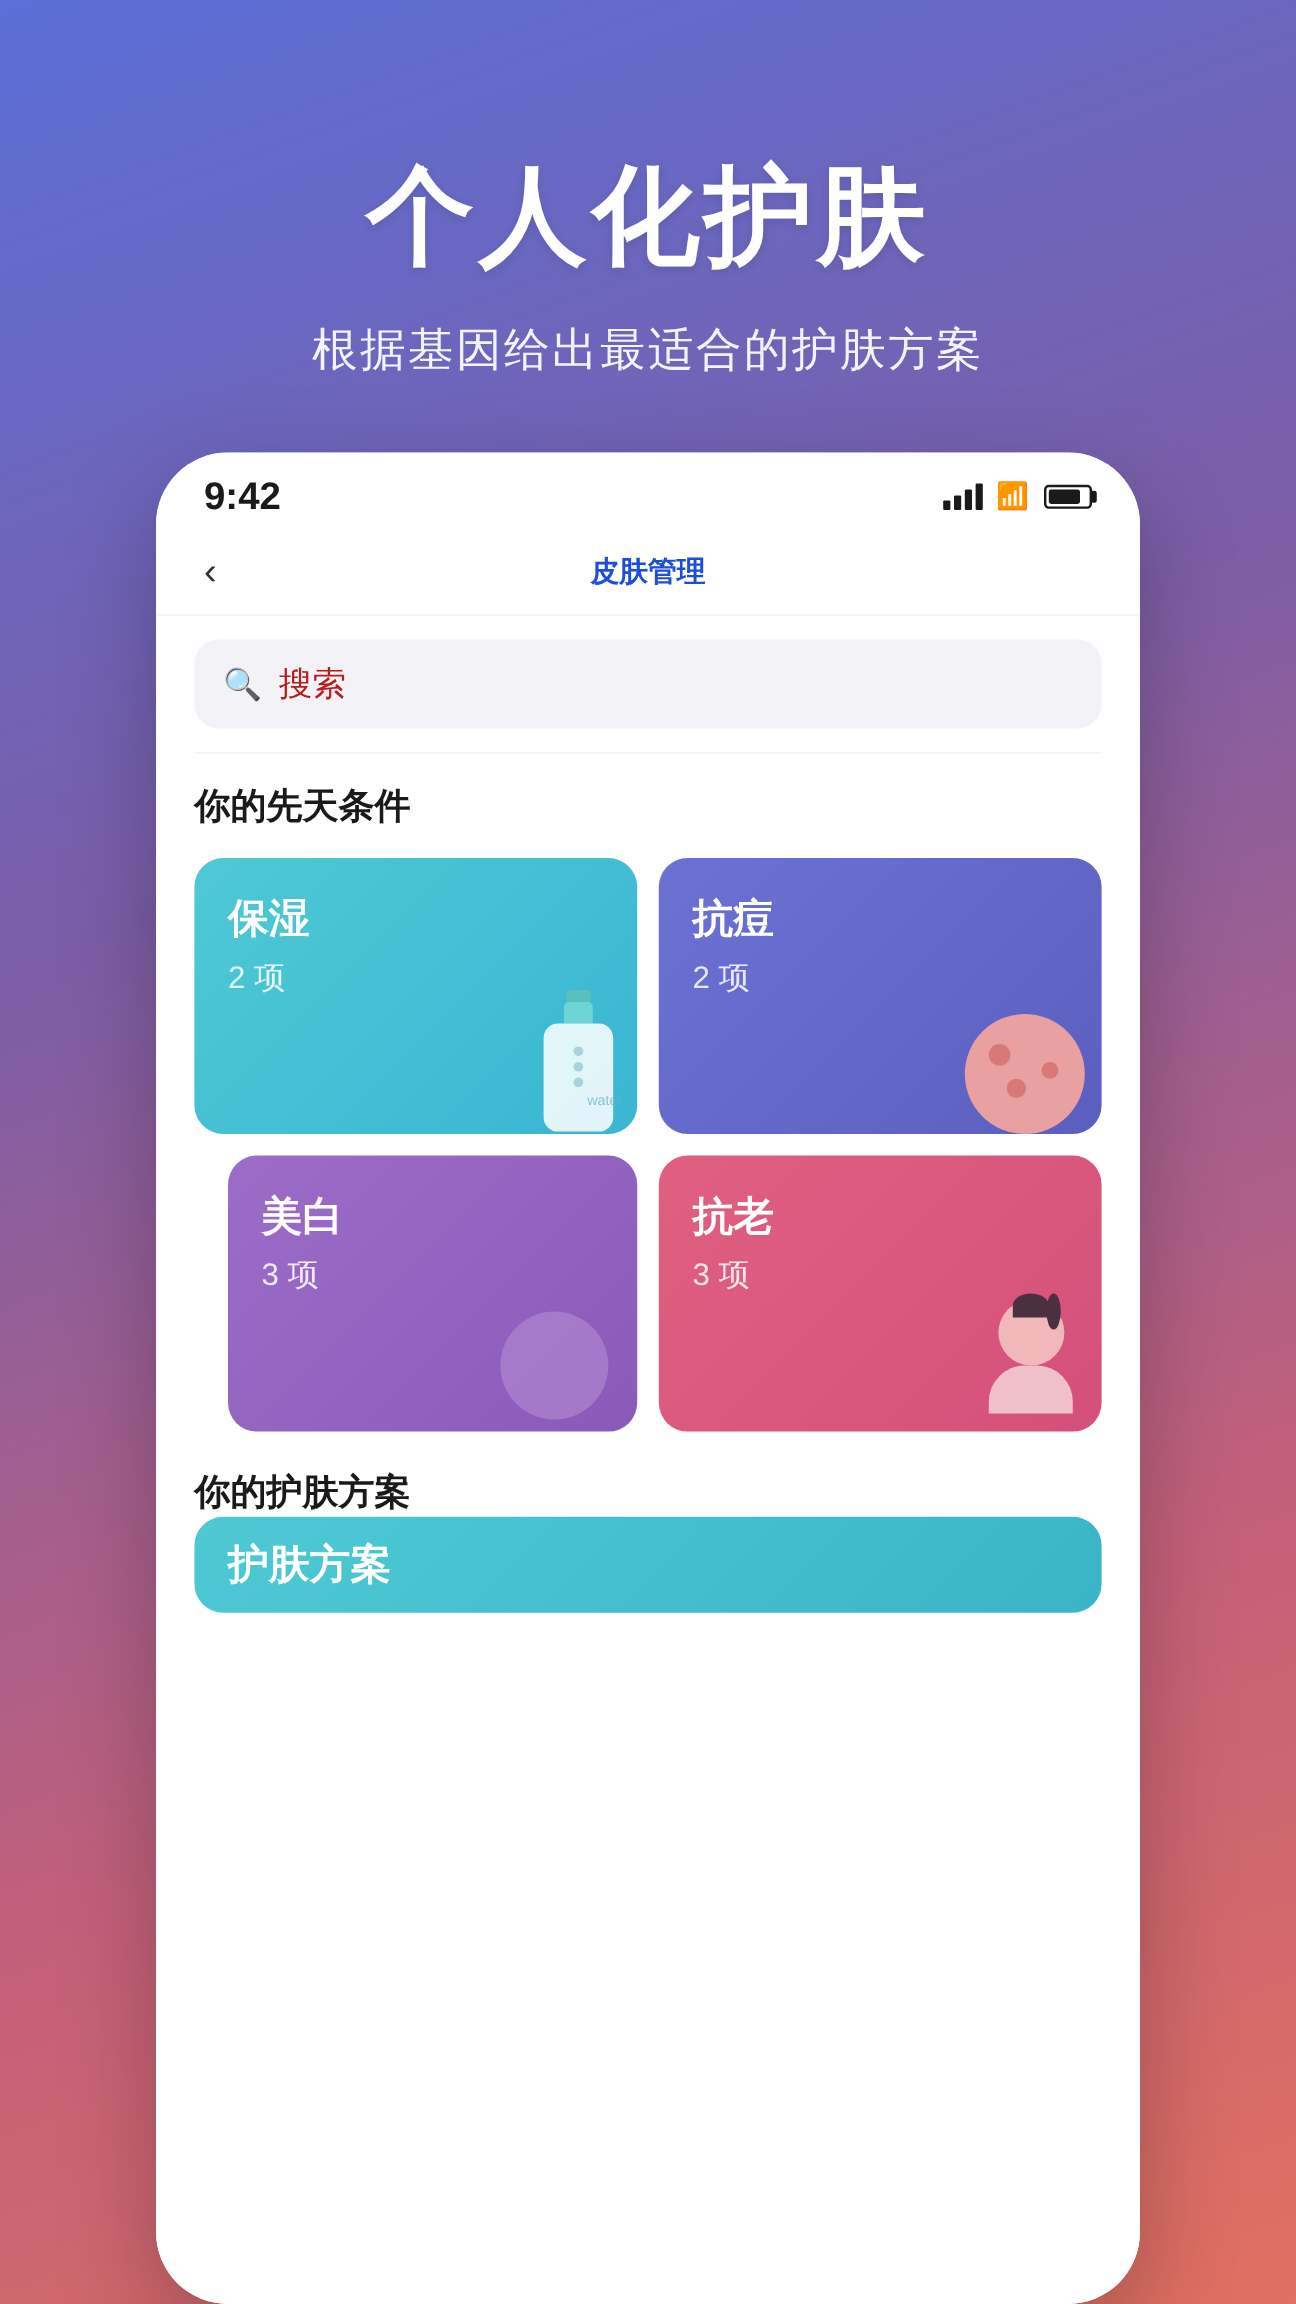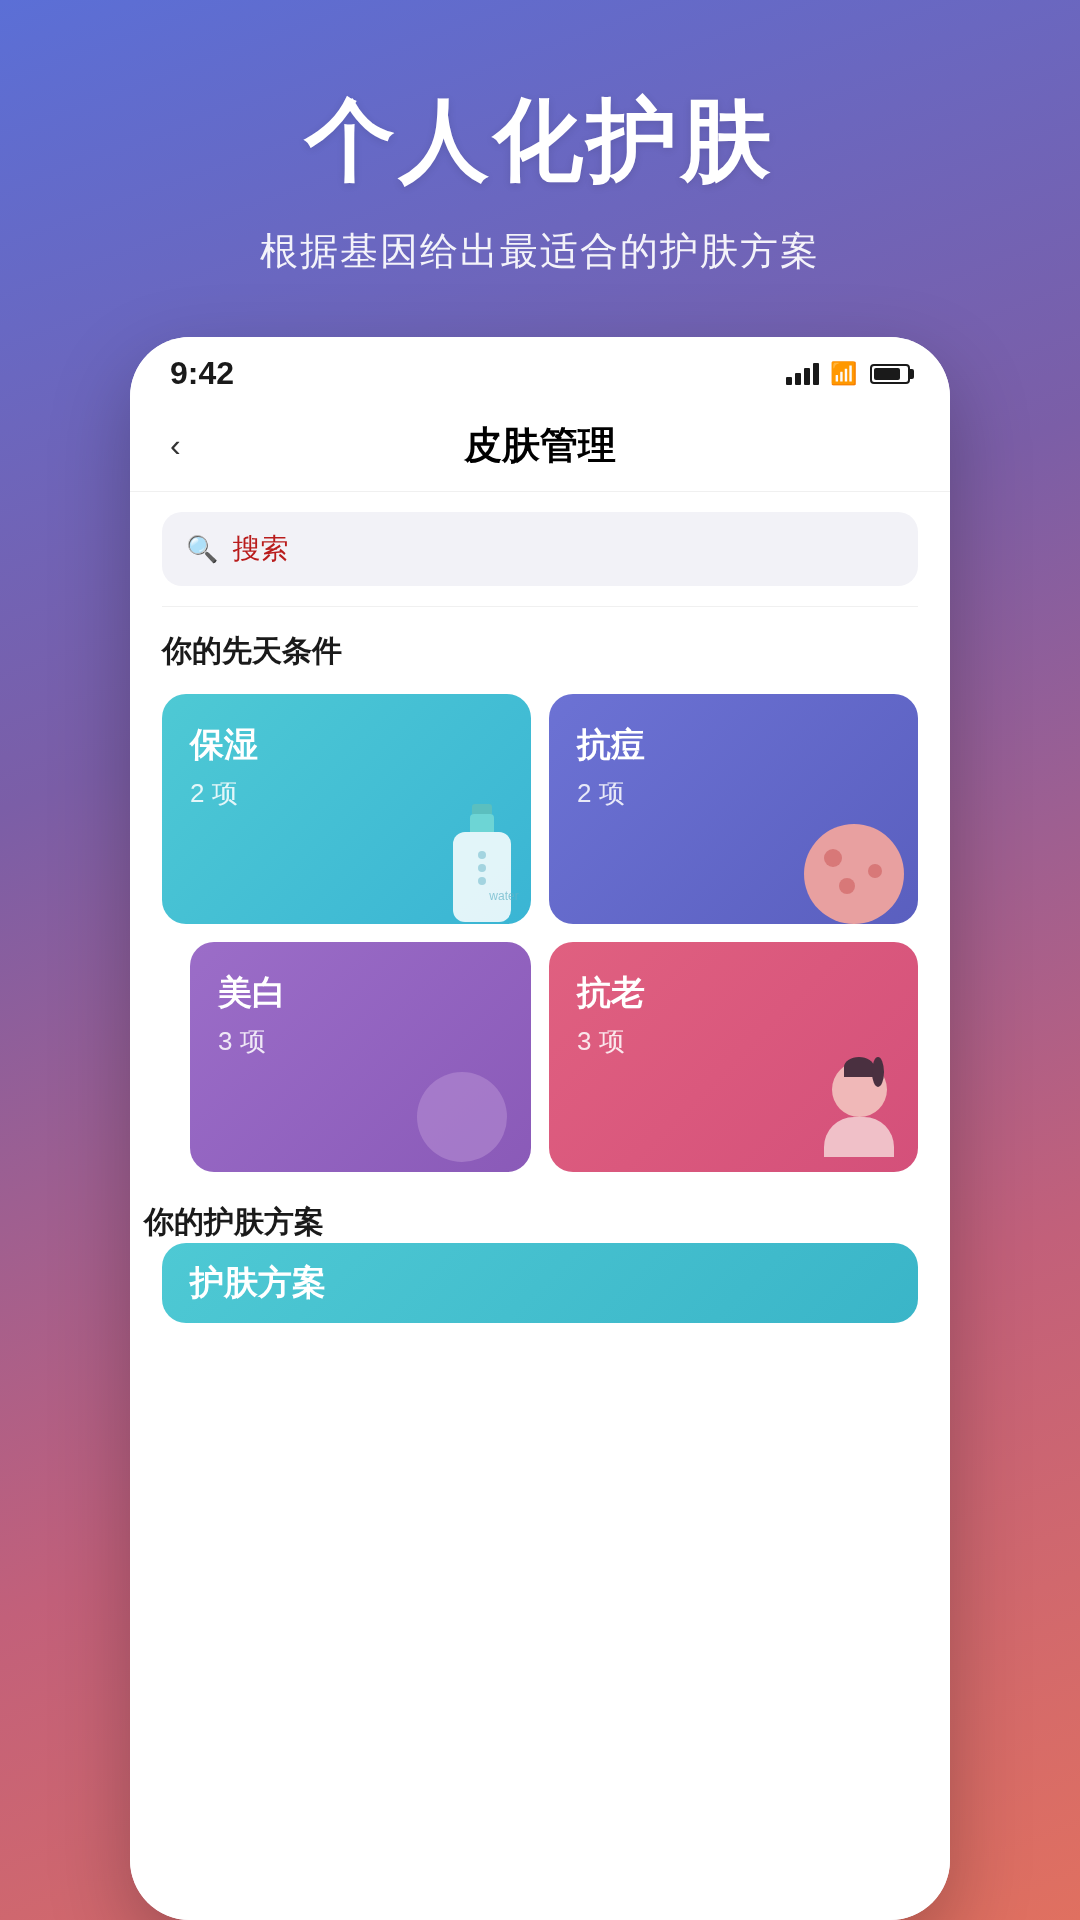--- a/index.html
+++ b/index.html
@@ -12,21 +12,21 @@
       font-family: -apple-system, 'PingFang SC', 'Helvetica Neue', sans-serif;
       background: linear-gradient(160deg, #5b6fd6 0%, #7b5ea7 35%, #c2607a 70%, #e07060 100%);
       display: flex;
       flex-direction: column;
       align-items: center;
     }
 
     
     .hero {
       width: 100%;
-      padding: 80px 60px 60px;
+      padding: 120px 60px 60px;
       text-align: center;
       color: white;
     }
 
     .hero-title {
       font-size: 90px;
       font-weight: 800;
       letter-spacing: 4px;
       margin-bottom: 24px;
       text-shadow: 0 2px 8px rgba(0,0,0,0.1);
@@ -147,23 +147,23 @@
 
     .nav-back {
       position: absolute;
       left: 40px;
       font-size: 32px;
       color: #333;
       cursor: pointer;
     }
 
     .nav-title {
-      font-size: 38px;
+      font-size: 24px;
       font-weight: 600;
-      color: #000000;
+      color: #1d4ed8;
     }
 
     
     .search-container {
       padding: 20px 32px;
       background: white;
     }
 
     .search-bar {
       background: #f2f2f7;
@@ -405,21 +405,21 @@
     .person-body {
       width: 70px;
       height: 40px;
       background: #f0c0c8;
       border-radius: 30px 30px 0 0;
       margin: 0 auto;
     }
 
     
     .skincare-section {
-      padding: 20px 14px 0;
+      padding: 20px 32px 0;
     }
 
     .skincare-card {
       border-radius: 24px;
       padding: 28px;
       background: linear-gradient(135deg, #4ec9d4 0%, #3ab5c8 100%);
       height: 80px;
       display: flex;
       align-items: center;
     }

